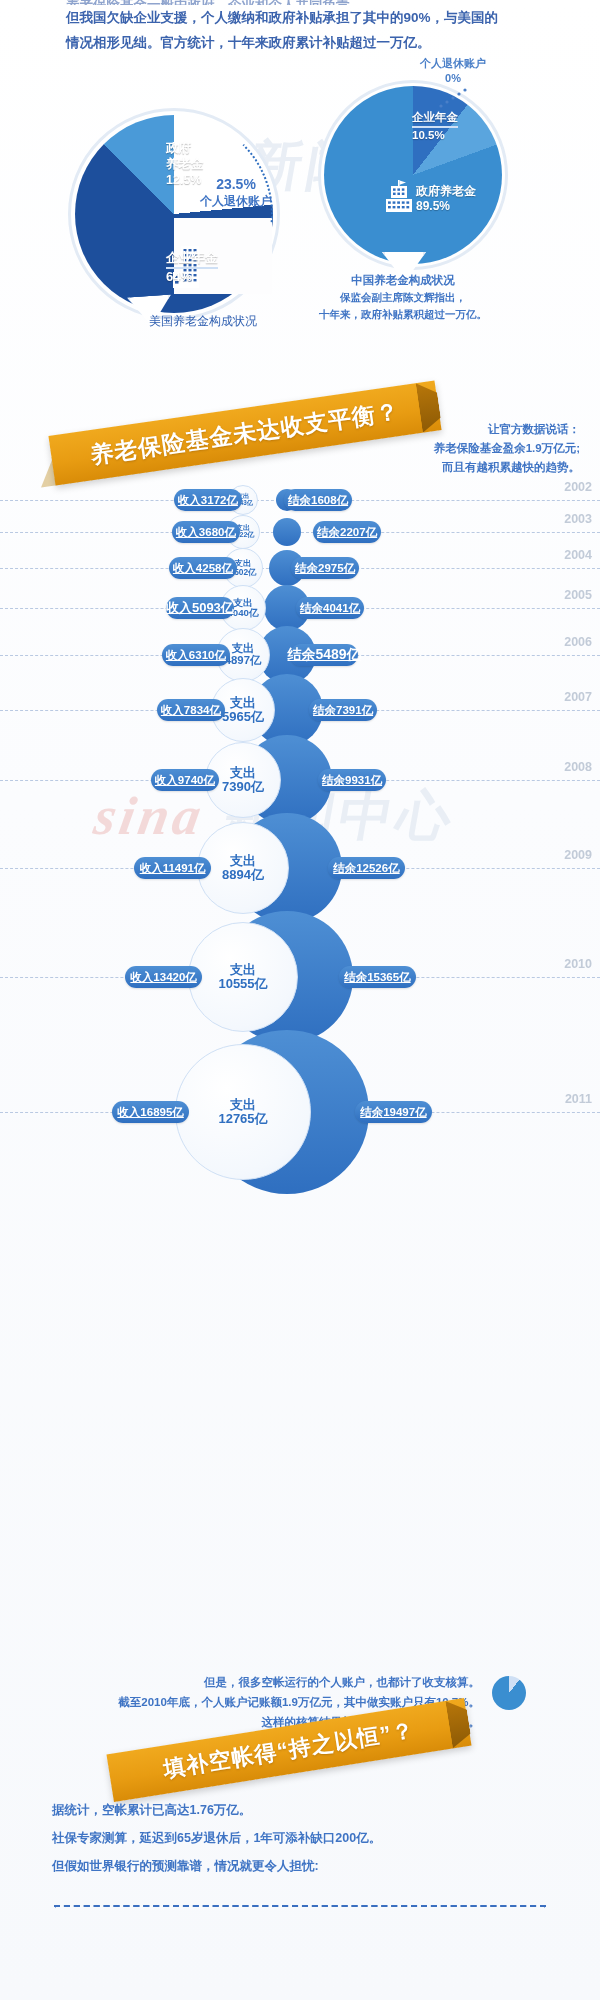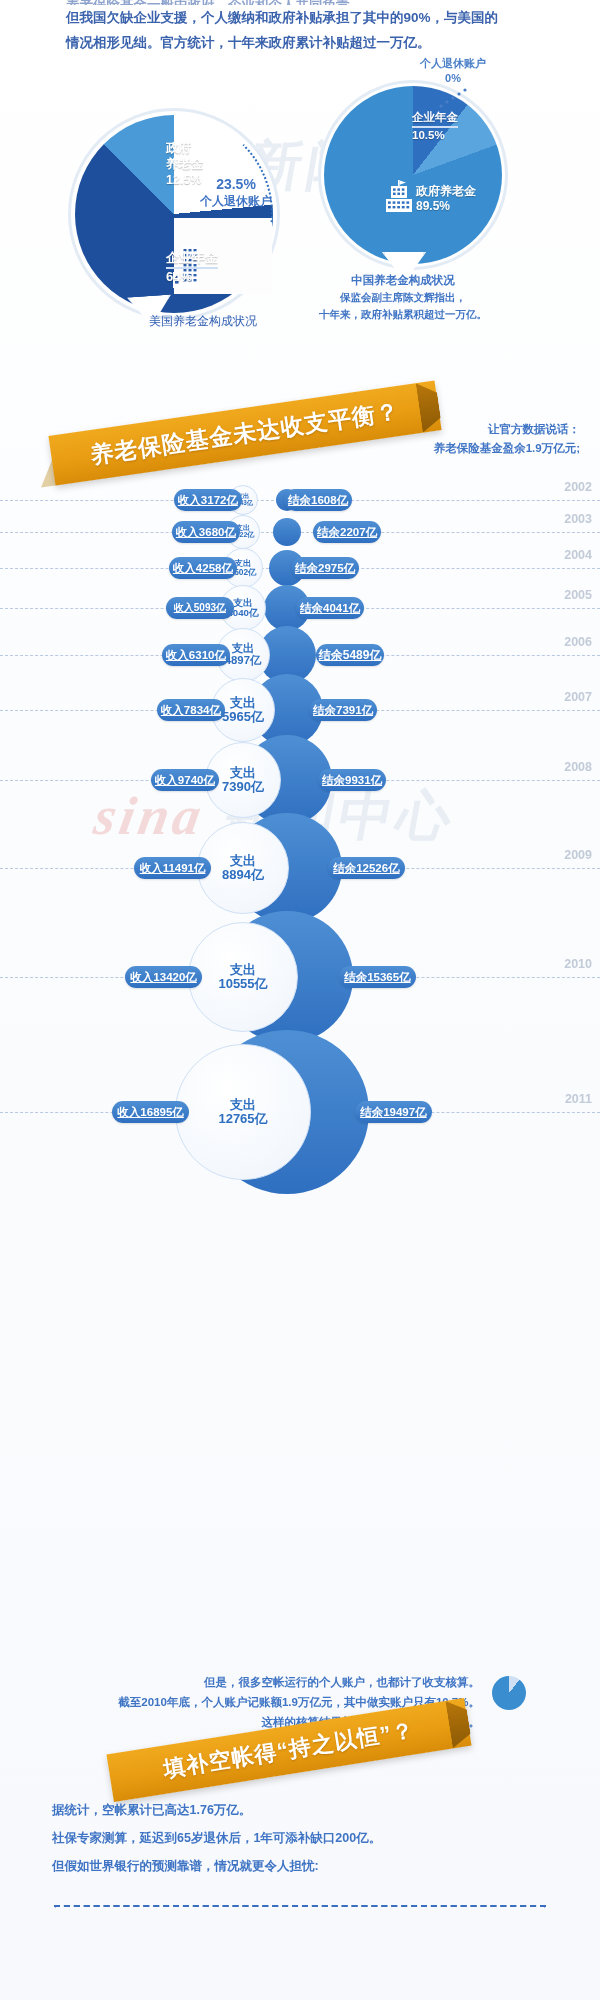--- a/index.html
+++ b/index.html
@@ -375,20 +375,21 @@
 
   <div class="banner-shadow" id="bshadow1"></div>
   <div class="banner" id="banner1">
     <span>养老保险基金未达收支平衡？</span>
     <span class="fold"></span>
   </div>
 
   <div id="quote1">
     <div>让官方数据说话：</div>
     <div>养老保险基金盈余1.9万亿元;</div>
+    <div>而且有越积累越快的趋势。</div>
   </div>
 
   <div id="timeline">
       <div class="dash" style="top: 20px;"></div>
       <div class="year" style="top: 0px;">2002</div>
       <div class="circle-in" style="height: 22px; width: 22px; left: 276px; top: 9px;"></div>
       <div class="circle-out" style="height: 30px; width: 30px; left: 228px; top: 5px; font-size: 6.3px;">
         <div>
           <div>支出</div>
           <div>2843亿</div>
@@ -420,33 +421,33 @@
       <div class="pill balance" style="width: 68.2px; height: 22px; font-size: 11.5px; left: 291px; top: 77px;">结余2975亿</div>
       <div class="dash" style="top: 128px;"></div>
       <div class="year" style="top: 108px;">2005</div>
       <div class="circle-in" style="height: 46px; width: 46px; left: 264px; top: 105px;"></div>
       <div class="circle-out" style="height: 46px; width: 46px; left: 220px; top: 105px; font-size: 9.66px;">
         <div>
           <div>支出</div>
           <div>4040亿</div>
         </div>
       </div>
-      <div class="pill income" style="width: 68.2px; height: 22px; font-size: 10px; left: 165.8px; top: 117px;">收入5093亿</div>
+      <div class="pill income" style="width: 68.2px; height: 22px; font-size: 13px; left: 165.8px; top: 117px;">收入5093亿</div>
       <div class="pill balance" style="width: 68.2px; height: 22px; font-size: 11.5px; left: 296px; top: 117px;">结余4041亿</div>
       <div class="dash" style="top: 175px;"></div>
       <div class="year" style="top: 155px;">2006</div>
       <div class="circle-in" style="height: 58px; width: 58px; left: 258px; top: 146px;"></div>
       <div class="circle-out" style="height: 54px; width: 54px; left: 216px; top: 148px; font-size: 11.34px;">
         <div>
           <div>支出</div>
           <div>4897亿</div>
         </div>
       </div>
       <div class="pill income" style="width: 68.2px; height: 22px; font-size: 11.5px; left: 161.8px; top: 164px;">收入6310亿</div>
-      <div class="pill balance" style="width: 68.2px; height: 22px; font-size: 12px; left: 316px; top: 164px;">结余5489亿</div>
+      <div class="pill balance" style="width: 68.2px; height: 22px; font-size: 14px; left: 290px; top: 164px;">结余5489亿</div>
       <div class="dash" style="top: 230px;"></div>
       <div class="year" style="top: 210px;">2007</div>
       <div class="circle-in" style="height: 72px; width: 72px; left: 251px; top: 194px;"></div>
       <div class="circle-out" style="height: 64px; width: 64px; left: 211px; top: 198px; font-size: 13px;">
         <div>
           <div>支出</div>
           <div>5965亿</div>
         </div>
       </div>
       <div class="pill income" style="width: 68.2px; height: 22px; font-size: 11.5px; left: 156.8px; top: 219px;">收入7834亿</div>

